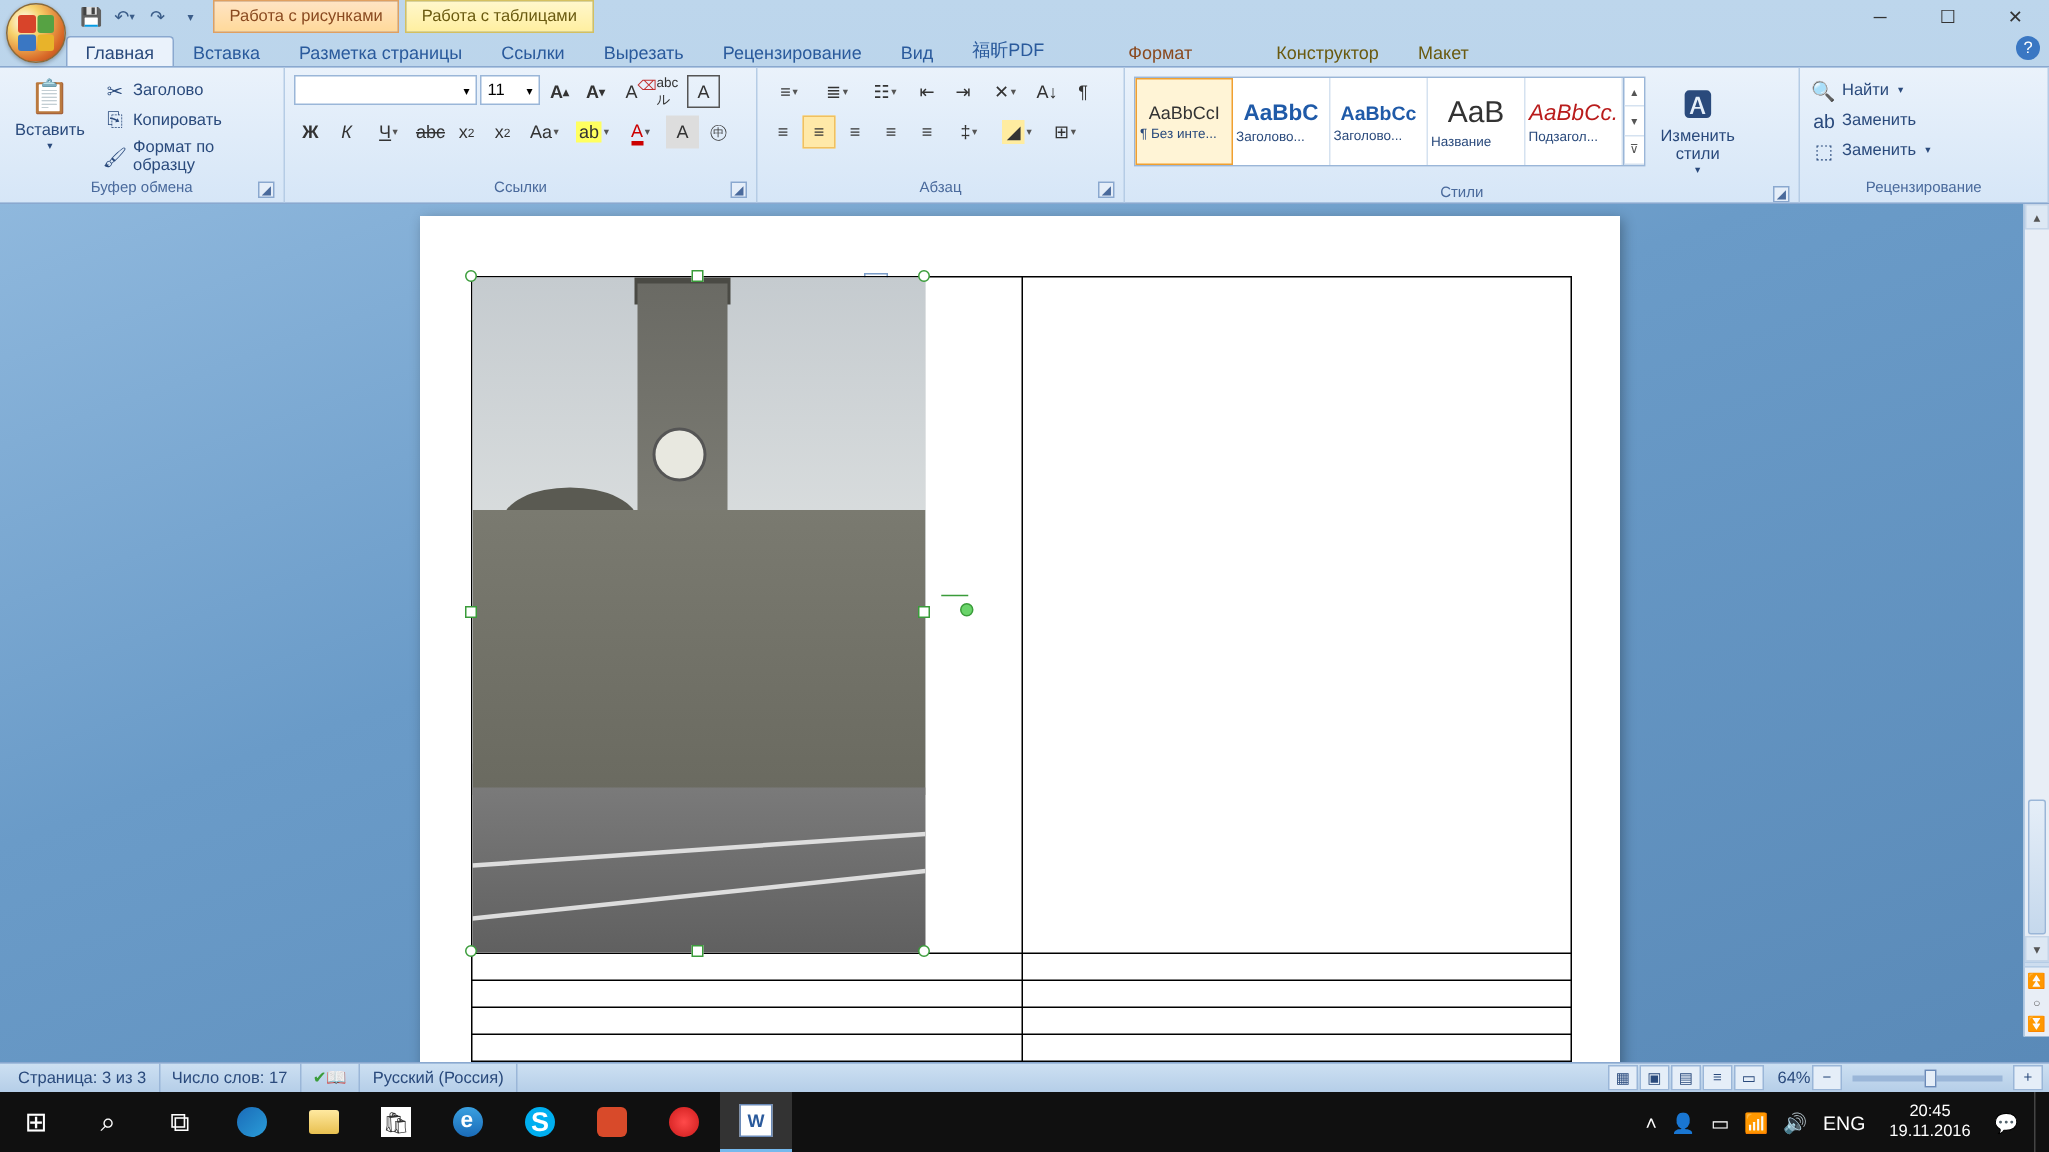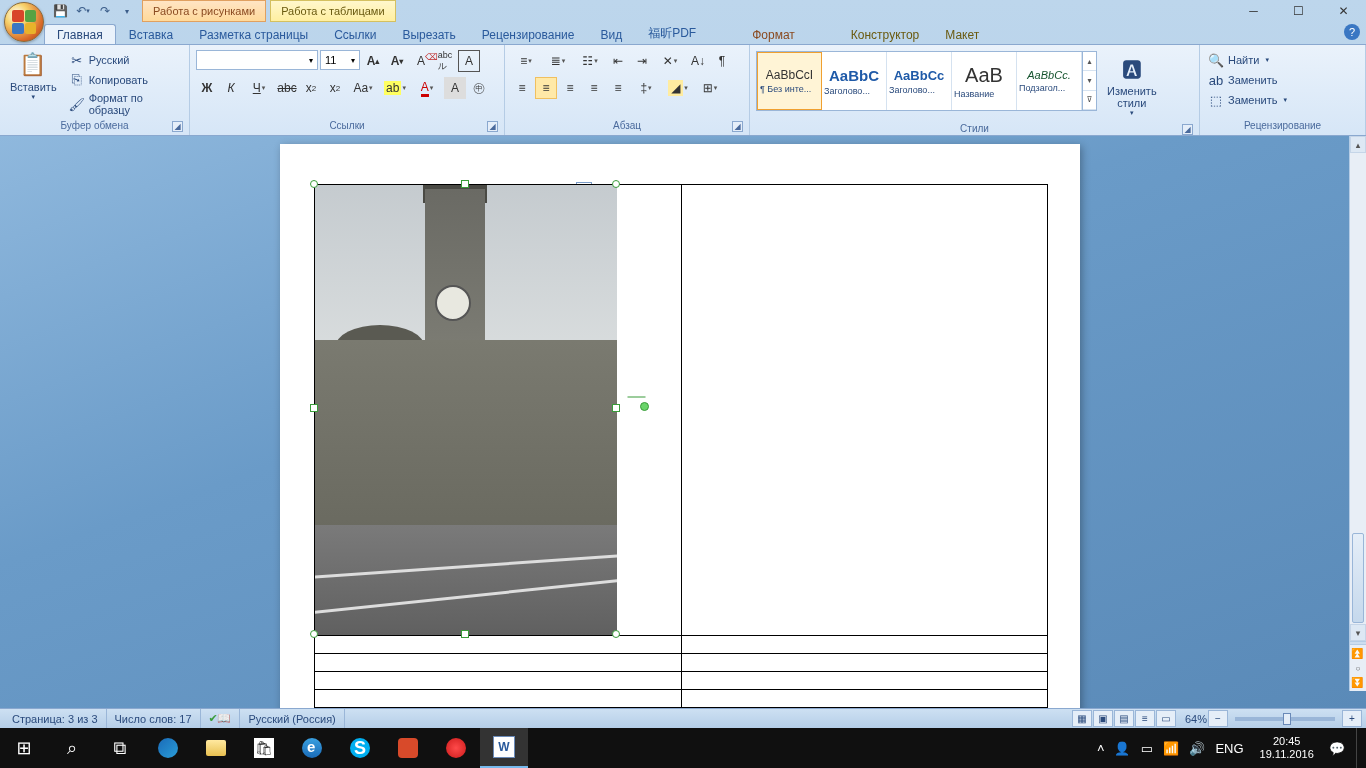--- a/index.html
+++ b/index.html
@@ -150,21 +150,21 @@
     <div class="grp" style="width:190px;">
       <div class="grp-body">
         <div class="big-btn">
           <div class="ic">📋</div>
           <span>Вставить</span>
           <span style="font-size:7px;">▾</span>
         </div>
         <div class="sm-row" style="margin-top:4px;">
           <div class="sm-btn">
               <span class="ic">✂</span>
-              <span>Русский</span>
+              <span>Заголово</span>
             </div>
           <div class="sm-btn">
               <span class="ic">⎘</span>
               <span>Копировать</span>
             </div>
           <div class="sm-btn">
               <span class="ic">🖌</span>
               <span>Формат по образцу</span>
             </div>
         </div>
@@ -261,21 +261,21 @@
             </div>
           <div class="style-item">
               <div class="style-prev" style="color:#1f5aa8;font-size:13px;font-weight:bold;">AaBbCc</div>
               <div class="style-name">Заголово...</div>
             </div>
           <div class="style-item">
               <div class="style-prev" style="font-size:20px;">AaB</div>
               <div class="style-name">Название</div>
             </div>
           <div class="style-item">
-              <div class="style-prev" style="color:#14532d;font-style:italic;font-size:11px;">AaBbCc.</div>
+              <div class="style-prev" style="color:#b91c1c;font-style:italic;font-size:15px;">AaBbCc.</div>
               <div class="style-name">Подзагол...</div>
             </div>
           <div class="style-scroll">
             <div>▴</div>
             <div>▾</div>
             <div>⊽</div>
           </div>
         </div>
         <div class="big-btn" style="margin-left:2px;">
           <div class="ic" style="font-size:22px;">🅰</div>

